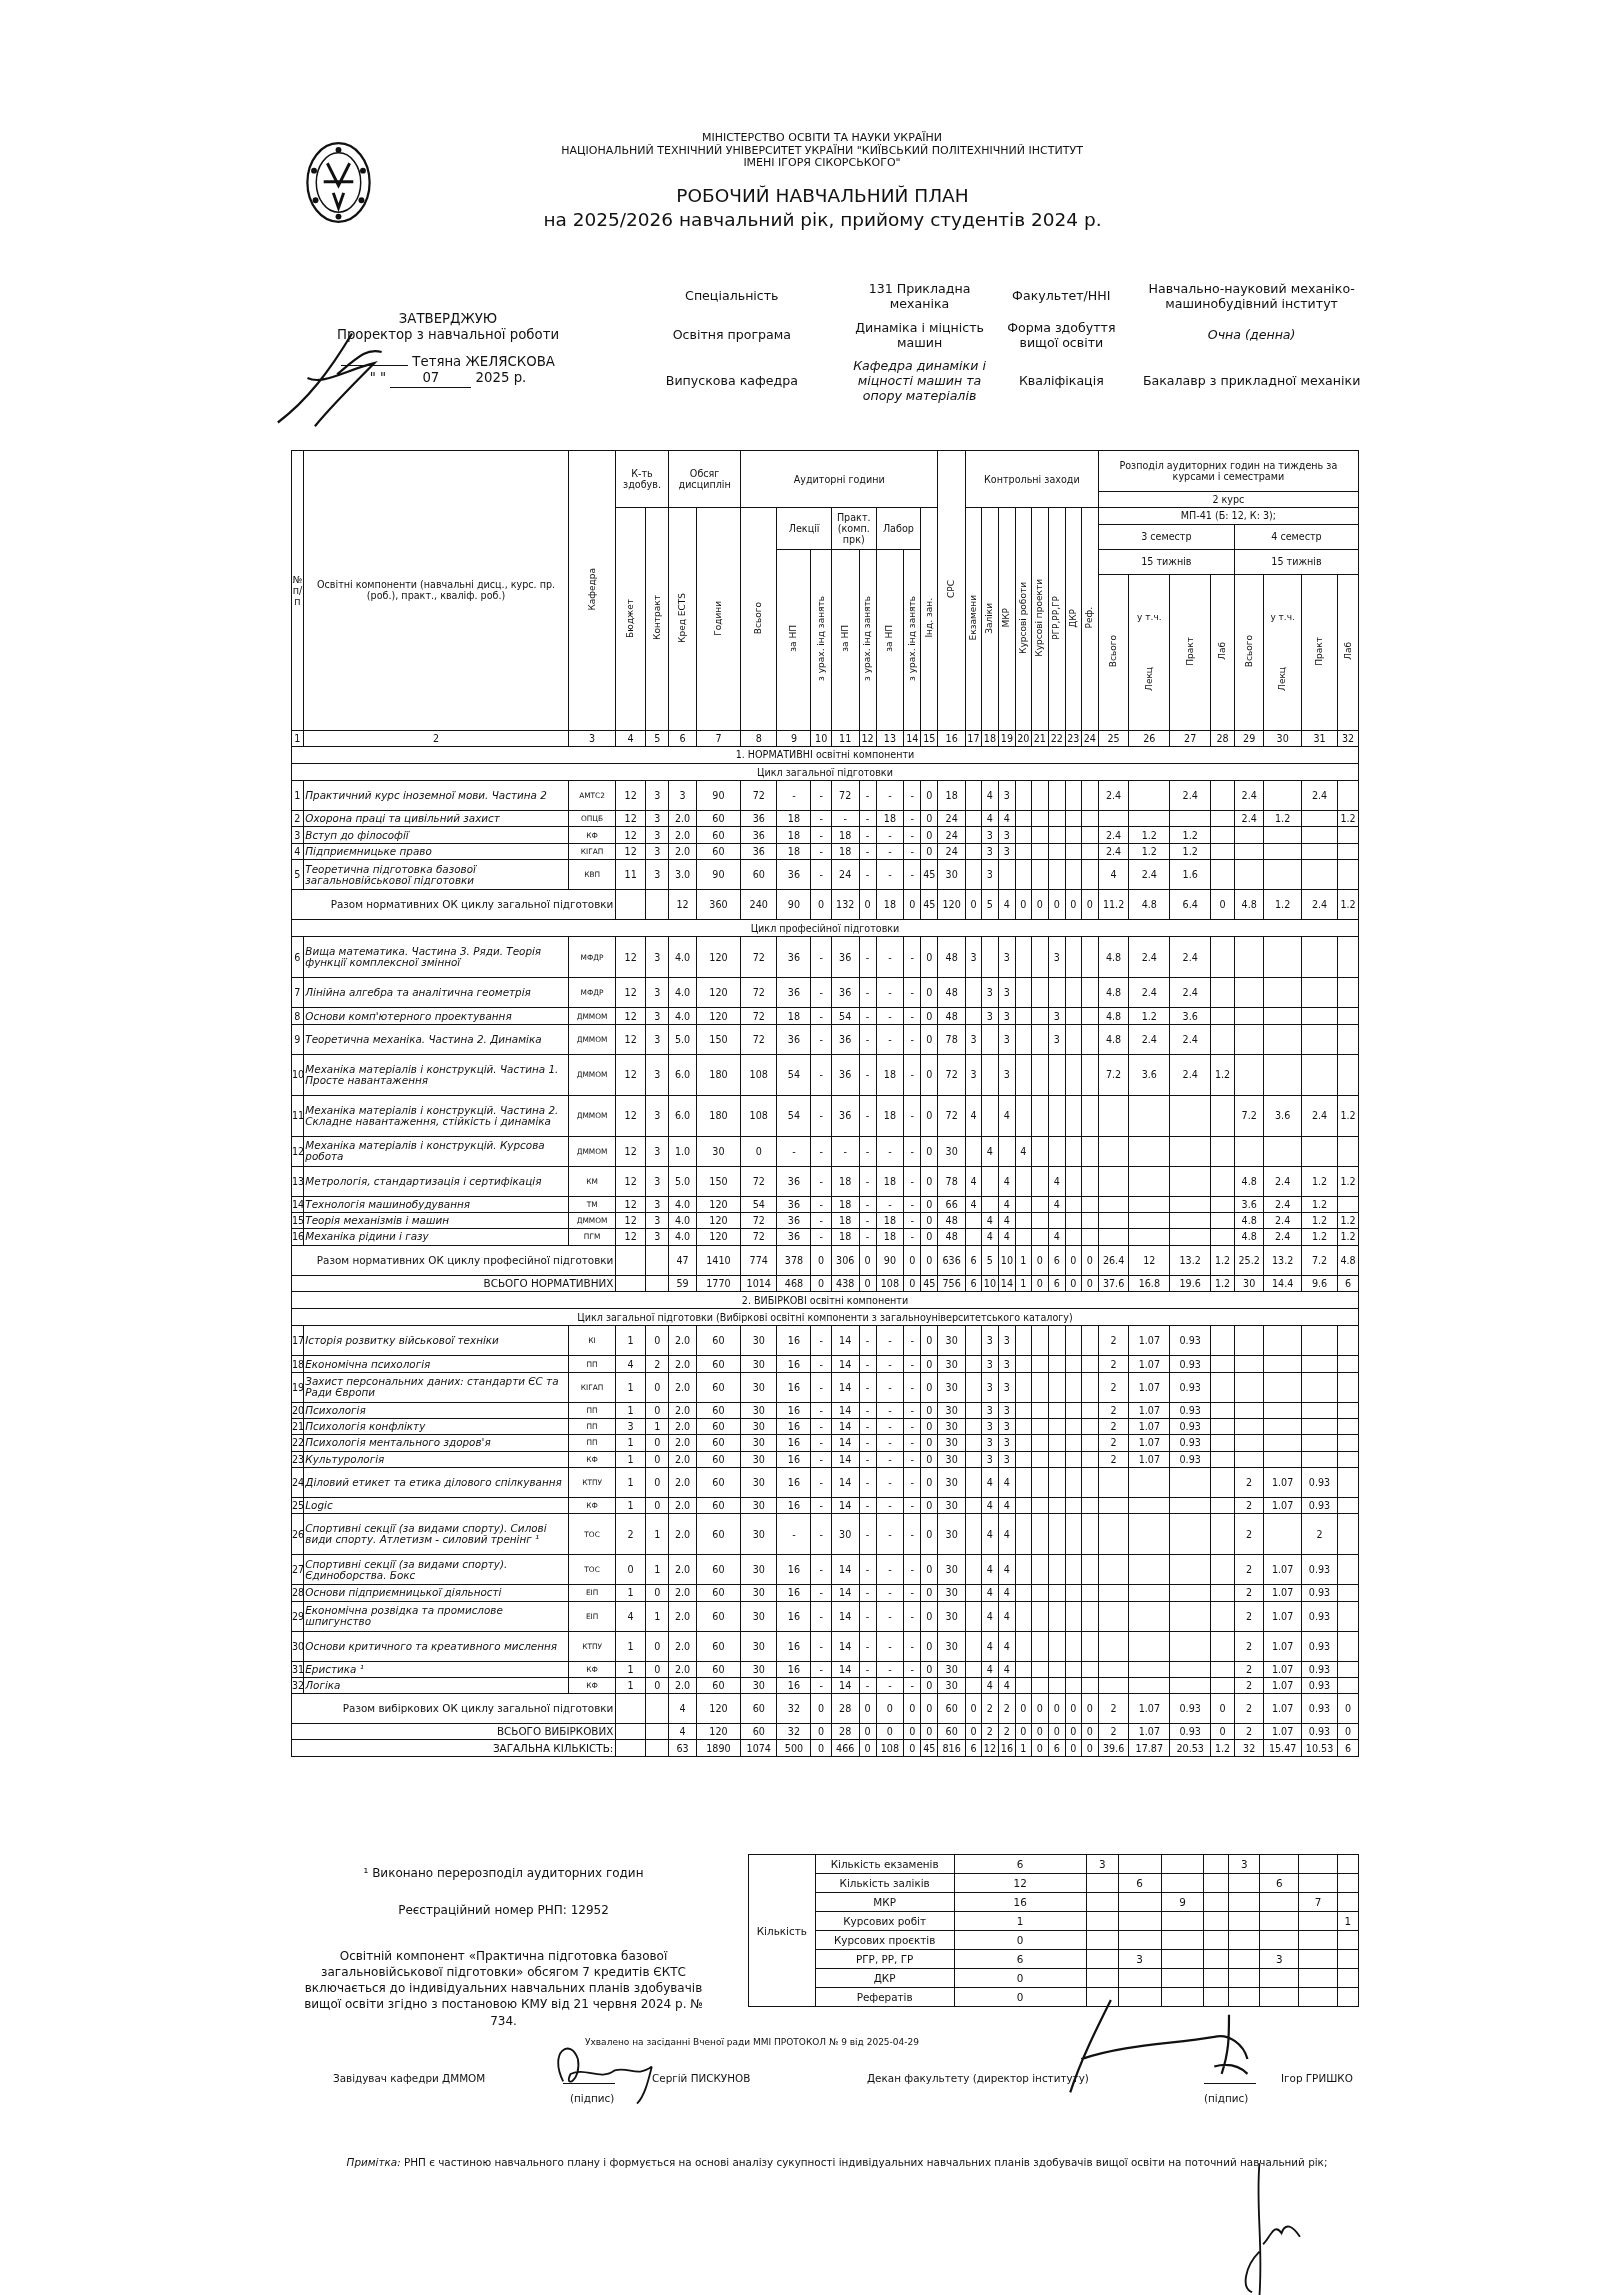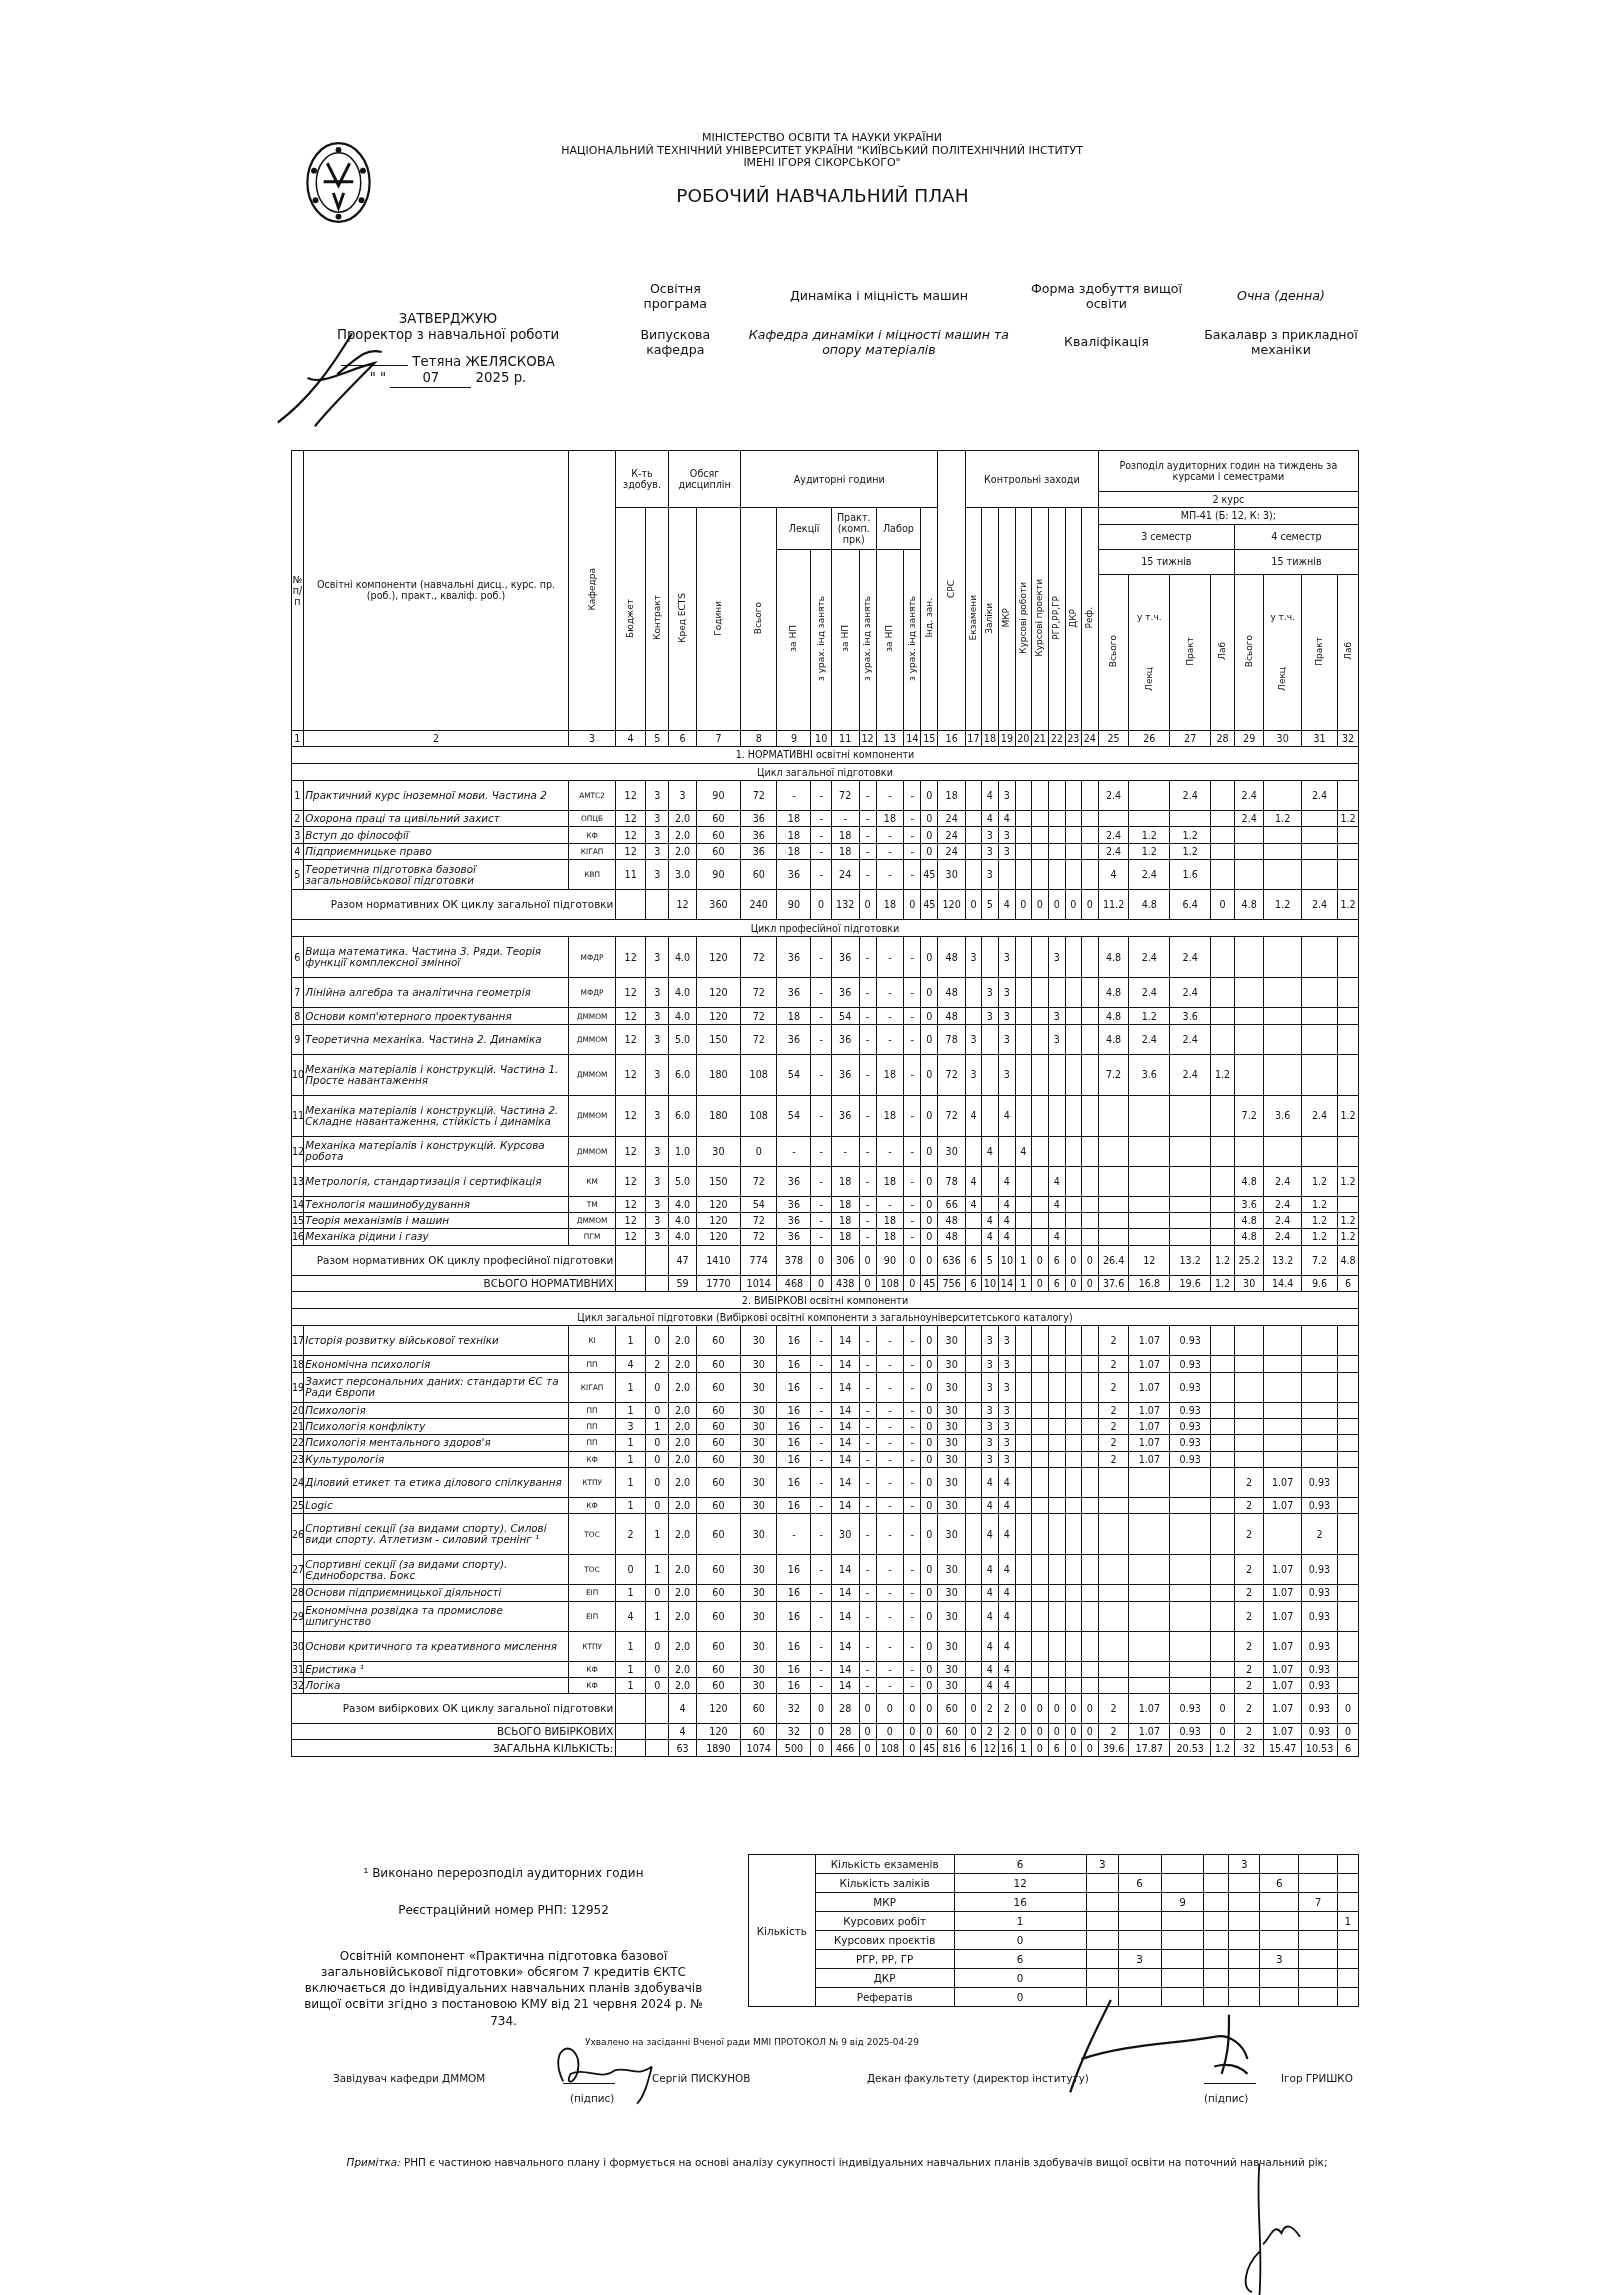--- a/index.html
+++ b/index.html
@@ -50,34 +50,41 @@
       <circle cx="76" cy="80" r="4" fill="#111"></circle>
       <circle cx="45" cy="102" r="4" fill="#111"></circle>
   </svg>
 </div>
 <div class="abs ministry center">
   <div>МІНІСТЕРСТВО ОСВІТИ ТА НАУКИ УКРАЇНИ</div>
   <div>НАЦІОНАЛЬНИЙ ТЕХНІЧНИЙ УНІВЕРСИТЕТ УКРАЇНИ "КИЇВСЬКИЙ ПОЛІТЕХНІЧНИЙ ІНСТИТУТ ІМЕНІ ІГОРЯ СІКОРСЬКОГО"</div>
 </div>
 <div class="abs title center">
   <div>РОБОЧИЙ НАВЧАЛЬНИЙ ПЛАН</div>
+  <div>на 2025/2026 навчальний рік, прийому студентів 2024 р.</div>
 </div>
 
 <div class="abs approve">
   <div>ЗАТВЕРДЖУЮ</div>
   <div>Проректор з навчальної роботи</div>
   <div style="margin-top:10.4px;"><span class="sign-line"></span> <span>Тетяна ЖЕЛЯСКОВА</span></div>
   <div><span>"  "</span> <span class="sign-line" style="width:81px;text-align:center;">07</span> <span>2025 р.</span></div>
 </div>
 <svg class="sig" style="left:263px;top:326px;" width="178" height="104" viewBox="0 0 240 140">
   <path d="M120 10 C90 60 60 100 20 130 M60 70 C80 80 110 60 150 50 C120 80 90 110 70 135 M100 65 C130 40 140 30 160 35" stroke="#111" stroke-width="3" fill="none"></path>
 </svg>
 
 <table class="abs info">
   <tbody>
+      <tr style="height:39px;">
+    <td>Спеціальність</td>
+    <td style="width:133px;">131 Прикладна механіка</td>
+    <td style="width:133px;">Факультет/ННІ</td>
+    <td style="width:230px;">Навчально-науковий механіко-машинобудівний інститут</td>
+  </tr>
   <tr style="height:39px;">
     <td>Освітня програма</td>
     <td>Динаміка і міцність машин</td>
     <td>Форма здобуття вищої освіти</td>
     <td class="italic">Очна (денна)</td>
   </tr>
   <tr style="height:53px;">
     <td>Випускова кафедра</td>
     <td class="italic">Кафедра динаміки і міцності машин та опору матеріалів</td>
     <td>Кваліфікація</td>

